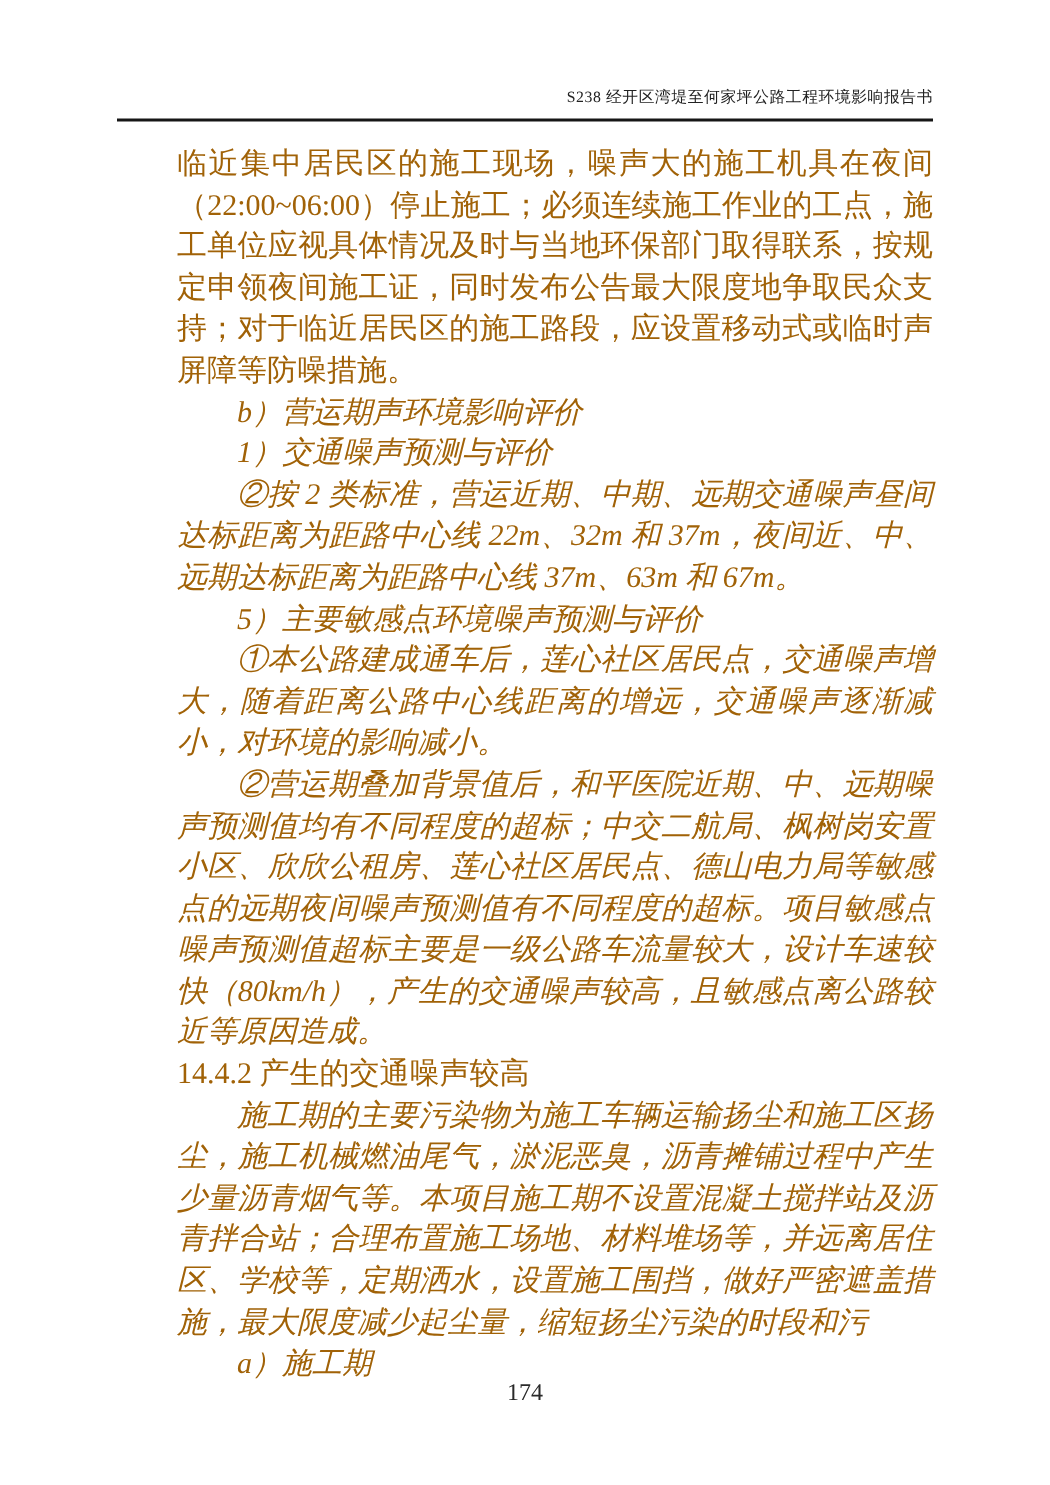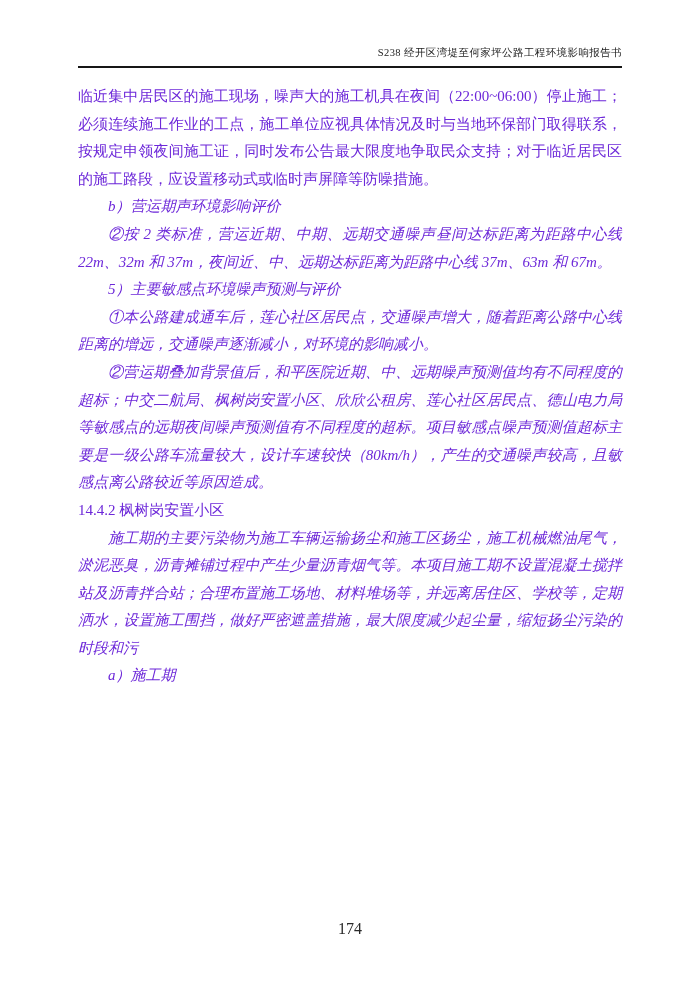--- a/index.html
+++ b/index.html
@@ -12,42 +12,43 @@
     width: 700px;
     height: 990px;
     margin: 0 auto;
     background: #ffffff;
     font-family: "Liberation Serif", "DejaVu Serif", serif;
     color: #1e1e1e;
     box-sizing: border-box;
     overflow: hidden;
   }
   .content {
-    padding: 4px 78px;
+    padding: 17px 78px;
   }
   .header-title {
     padding-top: 42px;
     text-align: right;
     font-size: 10.5px;
     letter-spacing: 0.4px;
     color: #222;
     line-height: 14px;
   }
   .header-rule {
     margin-top: 6px;
     height: 0;
     border-bottom: 2px solid #161616;
   }
   .body-text {
     margin-top: 15px;
-    font-size: 15px;
+    font-size: 20px;
     line-height: 27.6px;
     text-align: justify;
     text-justify: inter-ideograph;
-    color: #6d28d9;
+    color: #a16207;
+    margin-left: 40px;
   }
   .body-text p {
     margin: 0;
   }
   .body-text p.indent {
     text-indent: 2em;
     font-style: italic;
   }
   .body-text p.heading {
     text-indent: 0;
@@ -67,25 +68,26 @@
 
 <div class="page">
   <div class="content">
 
     <div class="header-title">S238 经开区湾堤至何家坪公路工程环境影响报告书</div>
     <div class="header-rule"></div>
 
     <div class="body-text">
       <p>临近集中居民区的施工现场，噪声大的施工机具在夜间（22:00~06:00）停止施工；必须连续施工作业的工点，施工单位应视具体情况及时与当地环保部门取得联系，按规定申领夜间施工证，同时发布公告最大限度地争取民众支持；对于临近居民区的施工路段，应设置移动式或临时声屏障等防噪措施。</p>
       <p class="indent">b）营运期声环境影响评价</p>
+      <p class="indent">1）交通噪声预测与评价</p>
       <p class="indent">②按 2 类标准，营运近期、中期、远期交通噪声昼间达标距离为距路中心线 22m、32m 和 37m，夜间近、中、远期达标距离为距路中心线 37m、63m 和 67m。</p>
       <p class="indent">5）主要敏感点环境噪声预测与评价</p>
       <p class="indent">①本公路建成通车后，莲心社区居民点，交通噪声增大，随着距离公路中心线距离的增远，交通噪声逐渐减小，对环境的影响减小。</p>
       <p class="indent">②营运期叠加背景值后，和平医院近期、中、远期噪声预测值均有不同程度的超标；中交二航局、枫树岗安置小区、欣欣公租房、莲心社区居民点、德山电力局等敏感点的远期夜间噪声预测值有不同程度的超标。项目敏感点噪声预测值超标主要是一级公路车流量较大，设计车速较快（80km/h），产生的交通噪声较高，且敏感点离公路较近等原因造成。</p>
-      <p class="heading">14.4.2 枫树岗安置小区</p>
+      <p class="heading">14.4.2 产生的交通噪声较高</p>
       <p class="indent">施工期的主要污染物为施工车辆运输扬尘和施工区扬尘，施工机械燃油尾气，淤泥恶臭，沥青摊铺过程中产生少量沥青烟气等。本项目施工期不设置混凝土搅拌站及沥青拌合站；合理布置施工场地、材料堆场等，并远离居住区、学校等，定期洒水，设置施工围挡，做好严密遮盖措施，最大限度减少起尘量，缩短扬尘污染的时段和污</p>
       <p class="indent">a）施工期</p>
     </div>
 
   </div>
 
   <div class="page-number">174</div>
 </div>
 
 </body></html>

